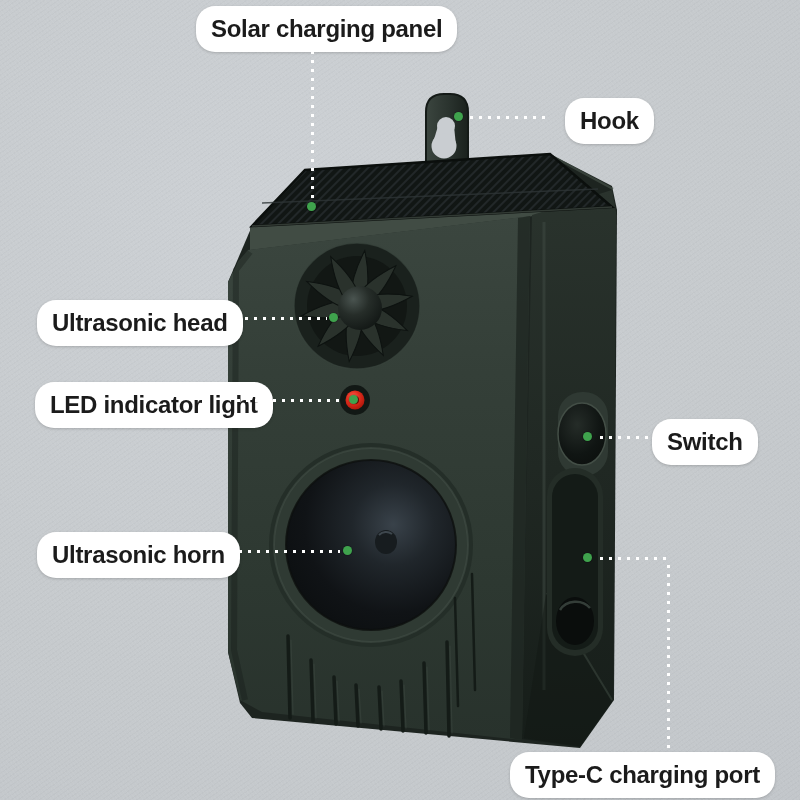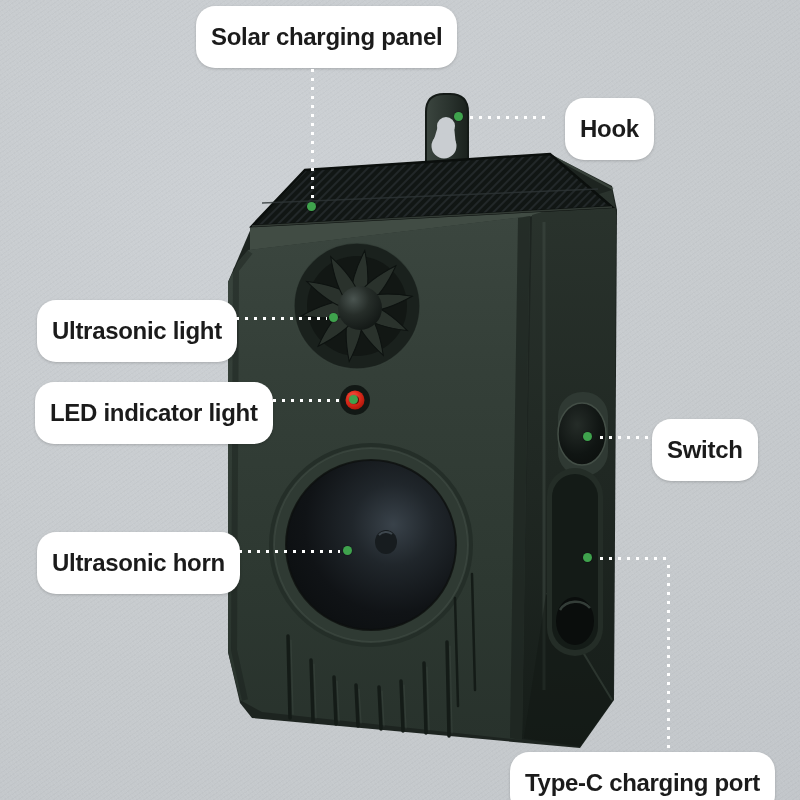--- a/index.html
+++ b/index.html
@@ -6,21 +6,21 @@
   .stage{
     position:relative;width:800px;height:800px;overflow:hidden;
     background:
       repeating-linear-gradient(55deg, rgba(255,255,255,0.035) 0 1px, rgba(0,0,0,0.0) 1px 3px),
       repeating-linear-gradient(-35deg, rgba(0,0,0,0.02) 0 1px, rgba(0,0,0,0.0) 1px 4px),
       radial-gradient(circle at 35% 30%, #cdd1d5 0%, #c6cacd 60%, #c2c6ca 100%);
     font-family:"Liberation Sans", sans-serif;
   }
   .stage svg{position:absolute;left:0;top:0;}
   .pill{
-    position:absolute;height:38px;line-height:38px;padding:12px 15px;
+    position:absolute;height:38px;line-height:38px;padding:4px 15px;
     background:#ffffff;border-radius:19px;color:#1b1b1b;
     font-size:24px;font-weight:700;letter-spacing:-0.3px;white-space:nowrap;
     box-shadow:0 1px 3px rgba(0,0,0,0.18);
   }
   .dot-h{
     position:absolute;height:5px;
     background-image:radial-gradient(circle, #ffffff 1.7px, rgba(255,255,255,0) 1.9px);
     background-size:9px 5px;background-repeat:repeat-x;background-position:left center;
   }
   .dot-v{
@@ -187,21 +187,21 @@
     <div class="gdot" style="left:307px;top:202px;"></div>
   </div>
 
   <div>
     <div class="gdot" style="left:454px;top:112px;"></div>
     <div class="dot-h" style="left:467px;top:115px;width:79px;"></div>
     <div class="pill" style="left:565px;top:98px;">Hook</div>
   </div>
 
   <div>
-    <div class="pill" style="left:37px;top:300px;">Ultrasonic light</div>
+    <div class="pill" style="left:37px;top:300px;">Ultrasonic head</div>
     <div class="dot-h" style="left:233px;top:316px;width:94px;"></div>
     <div class="gdot" style="left:329px;top:313px;"></div>
   </div>
 
   <div>
     <div class="pill" style="left:35px;top:382px;">LED indicator light</div>
     <div class="dot-h" style="left:234px;top:398px;width:110px;"></div>
     <div class="gdot" style="left:349px;top:395px;"></div>
   </div>
 

